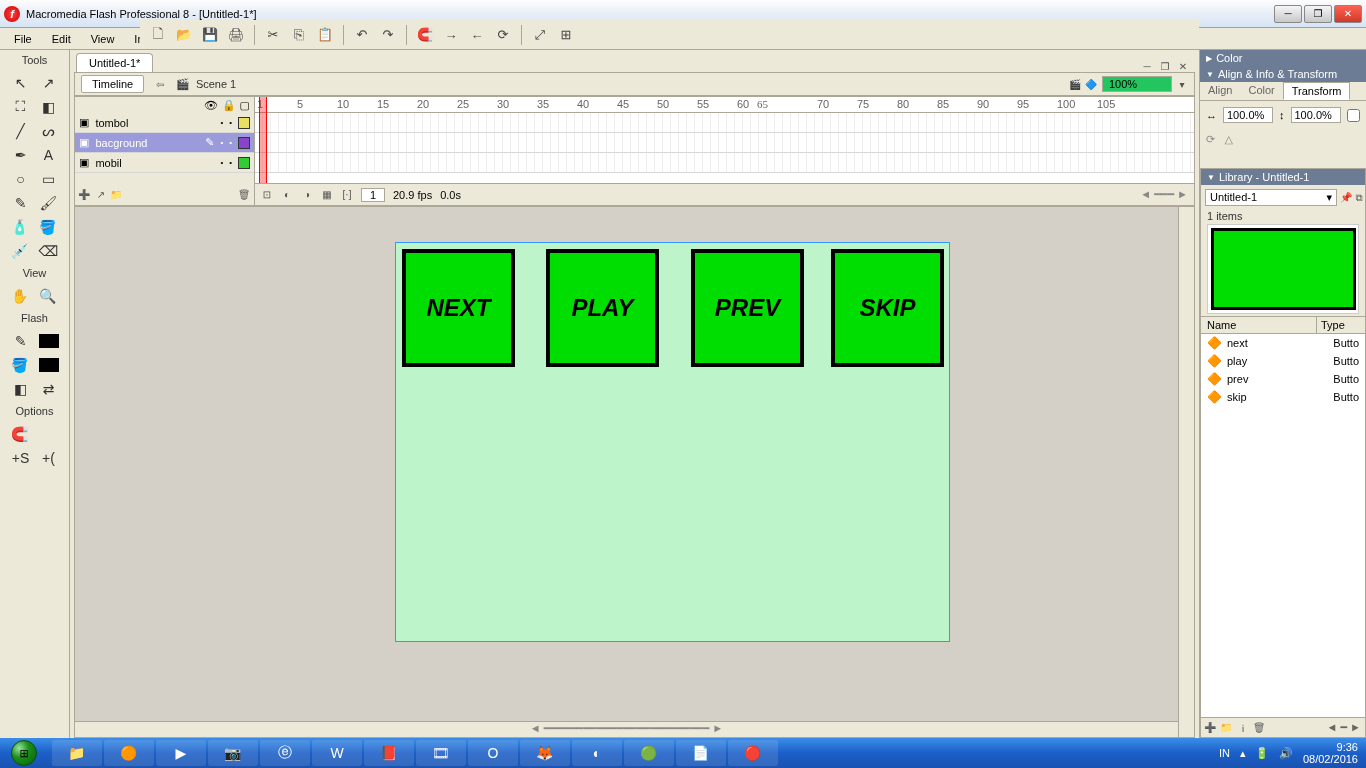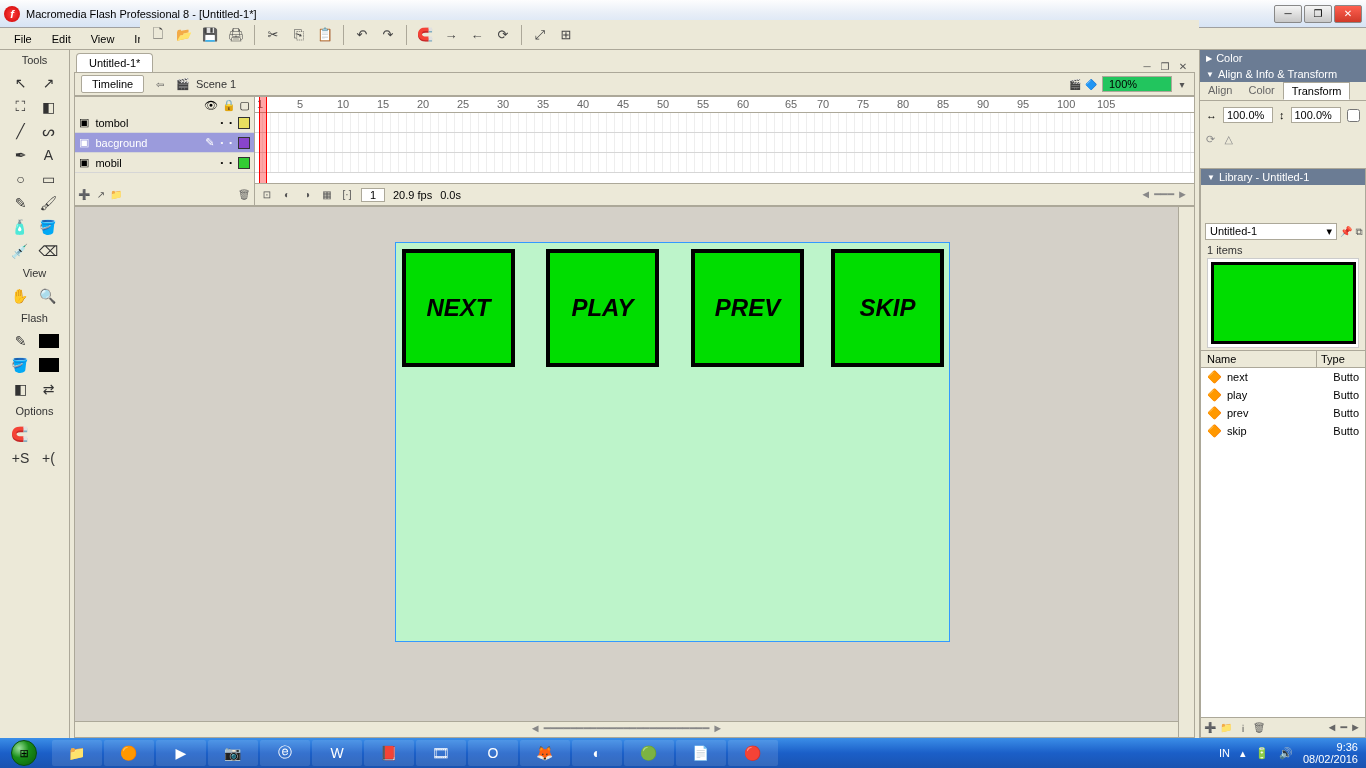--- a/index.html
+++ b/index.html
@@ -249,21 +249,21 @@
             <span style="left: 122px;">15</span>
             <span style="left: 162px;">20</span>
             <span style="left: 202px;">25</span>
             <span style="left: 242px;">30</span>
             <span style="left: 282px;">35</span>
             <span style="left: 322px;">40</span>
             <span style="left: 362px;">45</span>
             <span style="left: 402px;">50</span>
             <span style="left: 442px;">55</span>
             <span style="left: 482px;">60</span>
-            <span style="left: 530px;">65</span>
+            <span style="left: 502px; font-family: Liberation Serif, serif;">65</span>
             <span style="left: 562px;">70</span>
             <span style="left: 602px;">75</span>
             <span style="left: 642px;">80</span>
             <span style="left: 682px;">85</span>
             <span style="left: 722px;">90</span>
             <span style="left: 762px;">95</span>
             <span style="left: 802px;">100</span>
             <span style="left: 842px;">105</span>
           </div>
         <div class="playhead"></div>
@@ -312,21 +312,21 @@
       <input class="tf-input" value="100.0%" style="">
       <span>↕</span>
       <input class="tf-input" value="100.0%" style="">
       <input type="checkbox" style="">
       <span>Constrain</span>
     </div>
     <div style="padding:4px 6px; color:#888;">⟳ &nbsp; △</div>
 
     <div class="library-panel">
       <div class="panel-hdr">Library - Untitled-1</div>
-      <div style="display:flex; align-items:center;margin-top:34px;">
+      <div style="display:flex; align-items:center;">
         <div class="lib-sel" style="flex:1">
           <span>Untitled-1</span>
             <span>▾</span>
         </div>
         <span class="mini-ic">📌</span>
         <span class="mini-ic">⧉</span>
       </div>
       <div class="lib-count">1 items</div>
       <div class="lib-preview">
         <div class="lib-preview-item"></div>

